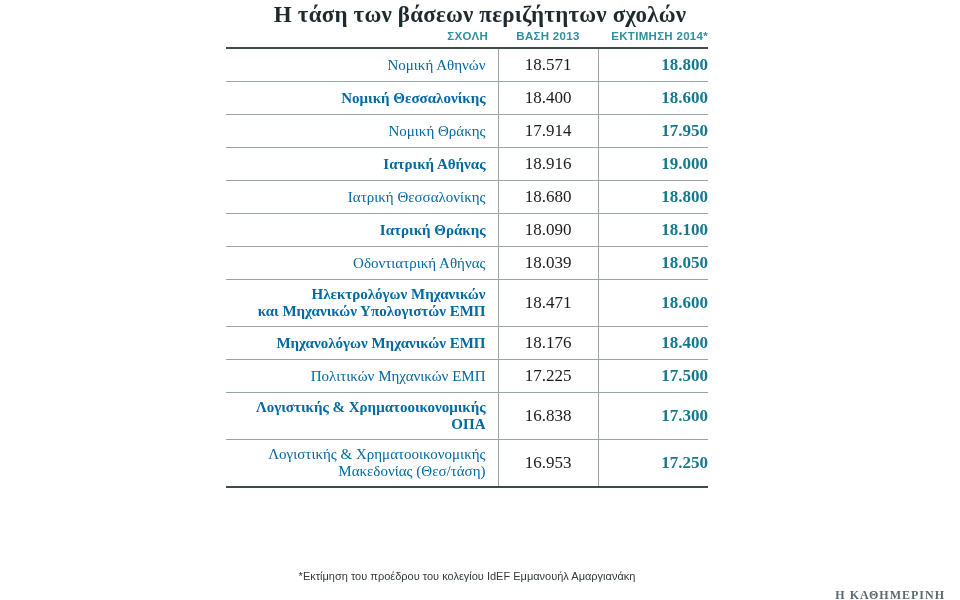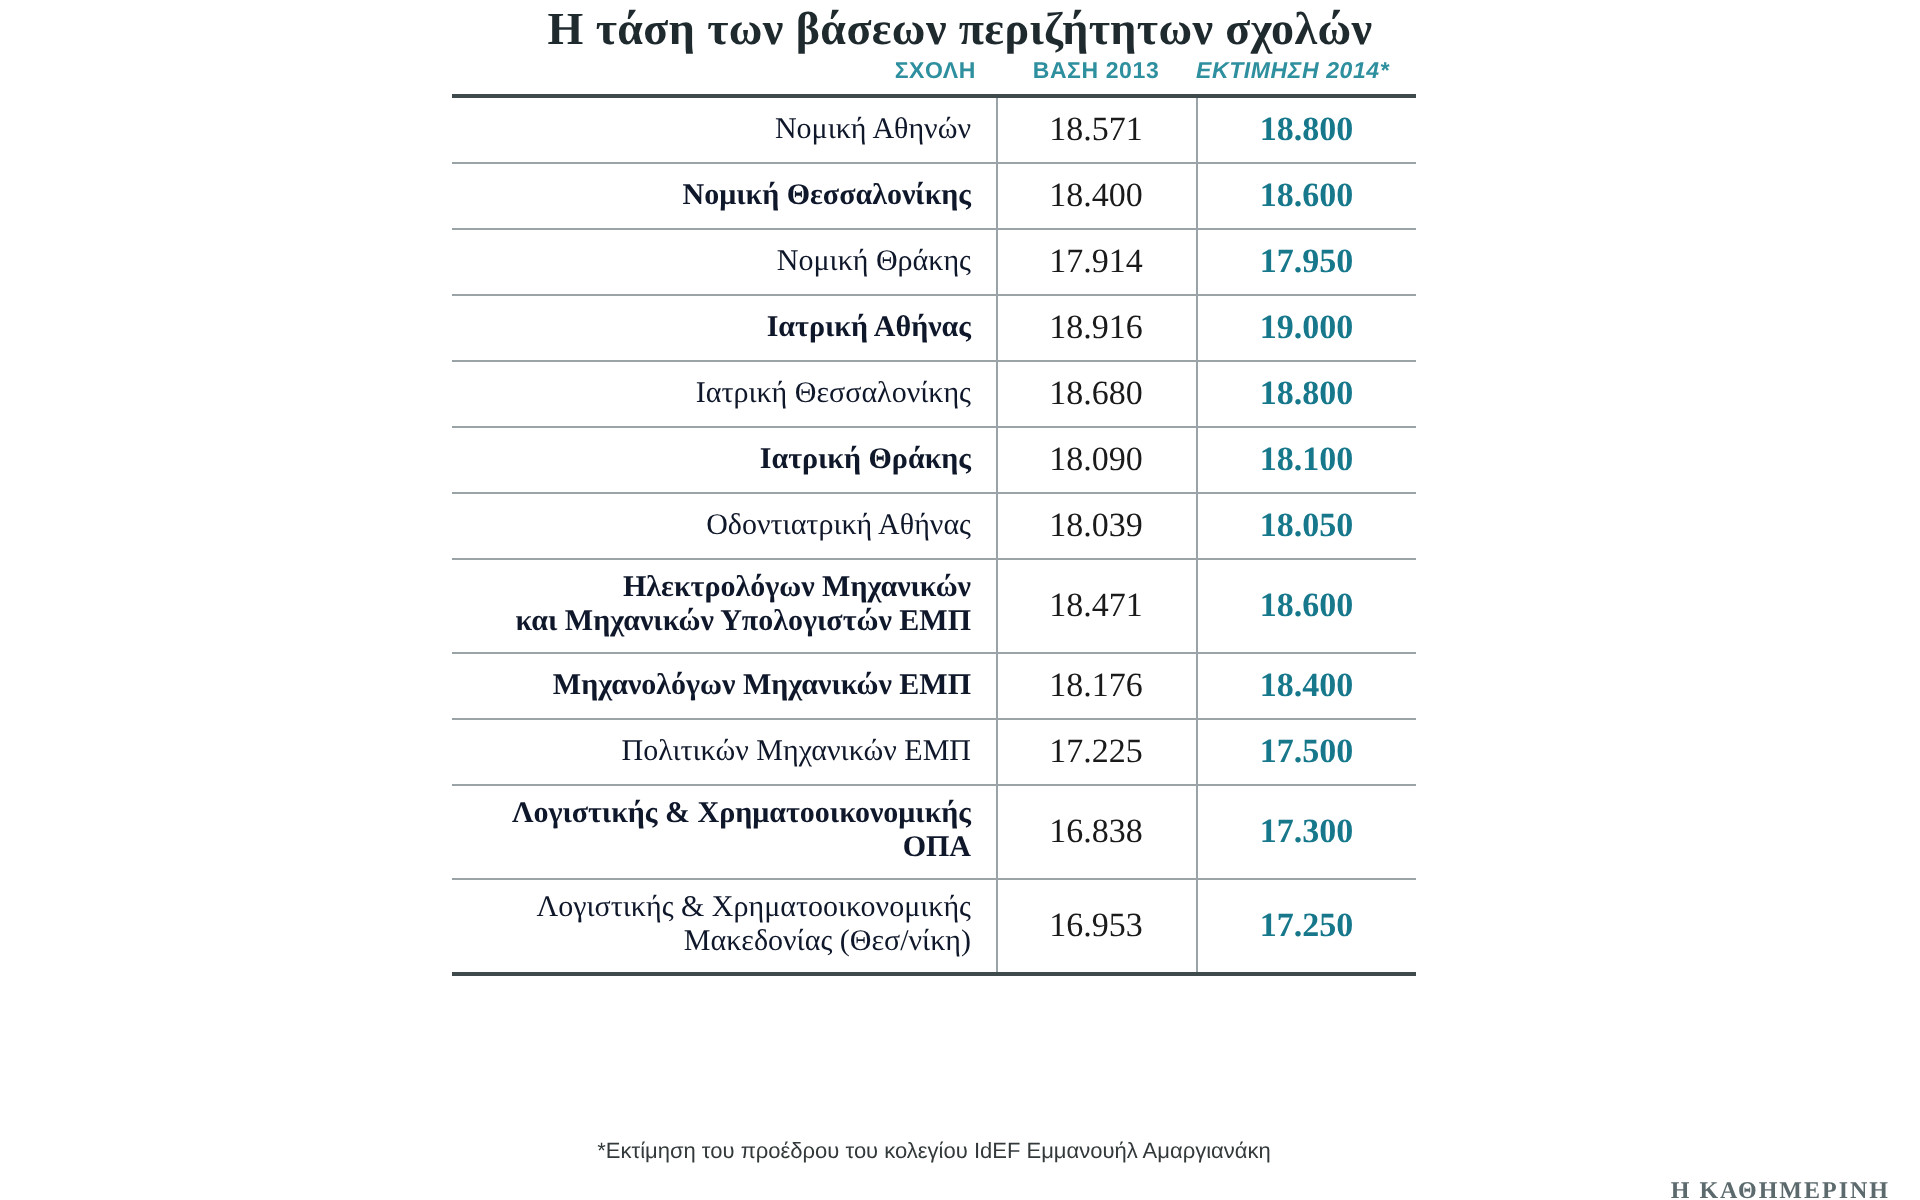--- a/index.html
+++ b/index.html
@@ -51,52 +51,52 @@
     font-family: "Liberation Sans", sans-serif;
     font-size: 11.5px;
     font-weight: bold;
     color: #2e8f9e;
     letter-spacing: 0.3px;
     padding: 0 0 5px 0;
     vertical-align: bottom;
   }
   thead th.h-name { text-align: right; padding-right: 10px; }
   thead th.h-base { text-align: center; }
-  thead th.h-est  { text-align: left; font-style: italic; }
+  thead th.h-est  { text-align: right; }
 
   tbody tr {
     border-top: 1px solid #9aa3a6;
   }
   tbody tr:first-child {
     border-top: 2px solid #3f4a4d;
   }
   tbody tr:last-child {
     border-bottom: 2px solid #3f4a4d;
   }
   tbody td {
     padding: 6px 0;
     vertical-align: middle;
   }
   td.name {
     text-align: right;
     padding-right: 12px;
     font-size: 15px;
     line-height: 17px;
-    color: #0f172a;
+    color: #0369a1;
   }
   td.name.bold { font-weight: bold; margin-top: 44px; }
   td.base {
     text-align: center;
     font-size: 17px;
     color: #1a1a1a;
     border-left: 1px solid #9aa3a6;
     border-right: 1px solid #9aa3a6;
   }
   td.est {
-    text-align: center;
+    text-align: right;
     font-size: 17px;
     font-weight: bold;
     color: #17788c;
   }
   .footnote {
     position: absolute;
     top: 570px;
     left: 226px;
     width: 482px;
     font-family: "Liberation Sans", sans-serif;
@@ -188,21 +188,21 @@
             <td class="name"><span>Πολιτικών Μηχανικών ΕΜΠ</span></td>
             <td class="base">17.225</td>
             <td class="est">17.500</td>
           </tr>
           <tr>
             <td class="name bold"><span>Λογιστικής &amp; Χρηματοοικονομικής ΟΠΑ</span></td>
             <td class="base">16.838</td>
             <td class="est">17.300</td>
           </tr>
           <tr>
-            <td class="name"><span>Λογιστικής &amp; Χρηματοοικονομικής</span><br><span>Μακεδονίας (Θεσ/νίκη)</span></td>
+            <td class="name"><span>Λογιστικής &amp; Χρηματοοικονομικής</span><br><span>Μακεδονίας (Θεσ/τάση)</span></td>
             <td class="base">16.953</td>
             <td class="est">17.250</td>
           </tr>
         </tbody>
     </table>
   </div>
 
   <div class="footnote">*Εκτίμηση του προέδρου του κολεγίου IdEF Εμμανουήλ Αμαργιανάκη</div>
   <div class="brand">Η ΚΑΘΗΜΕΡΙΝΗ</div>
 

